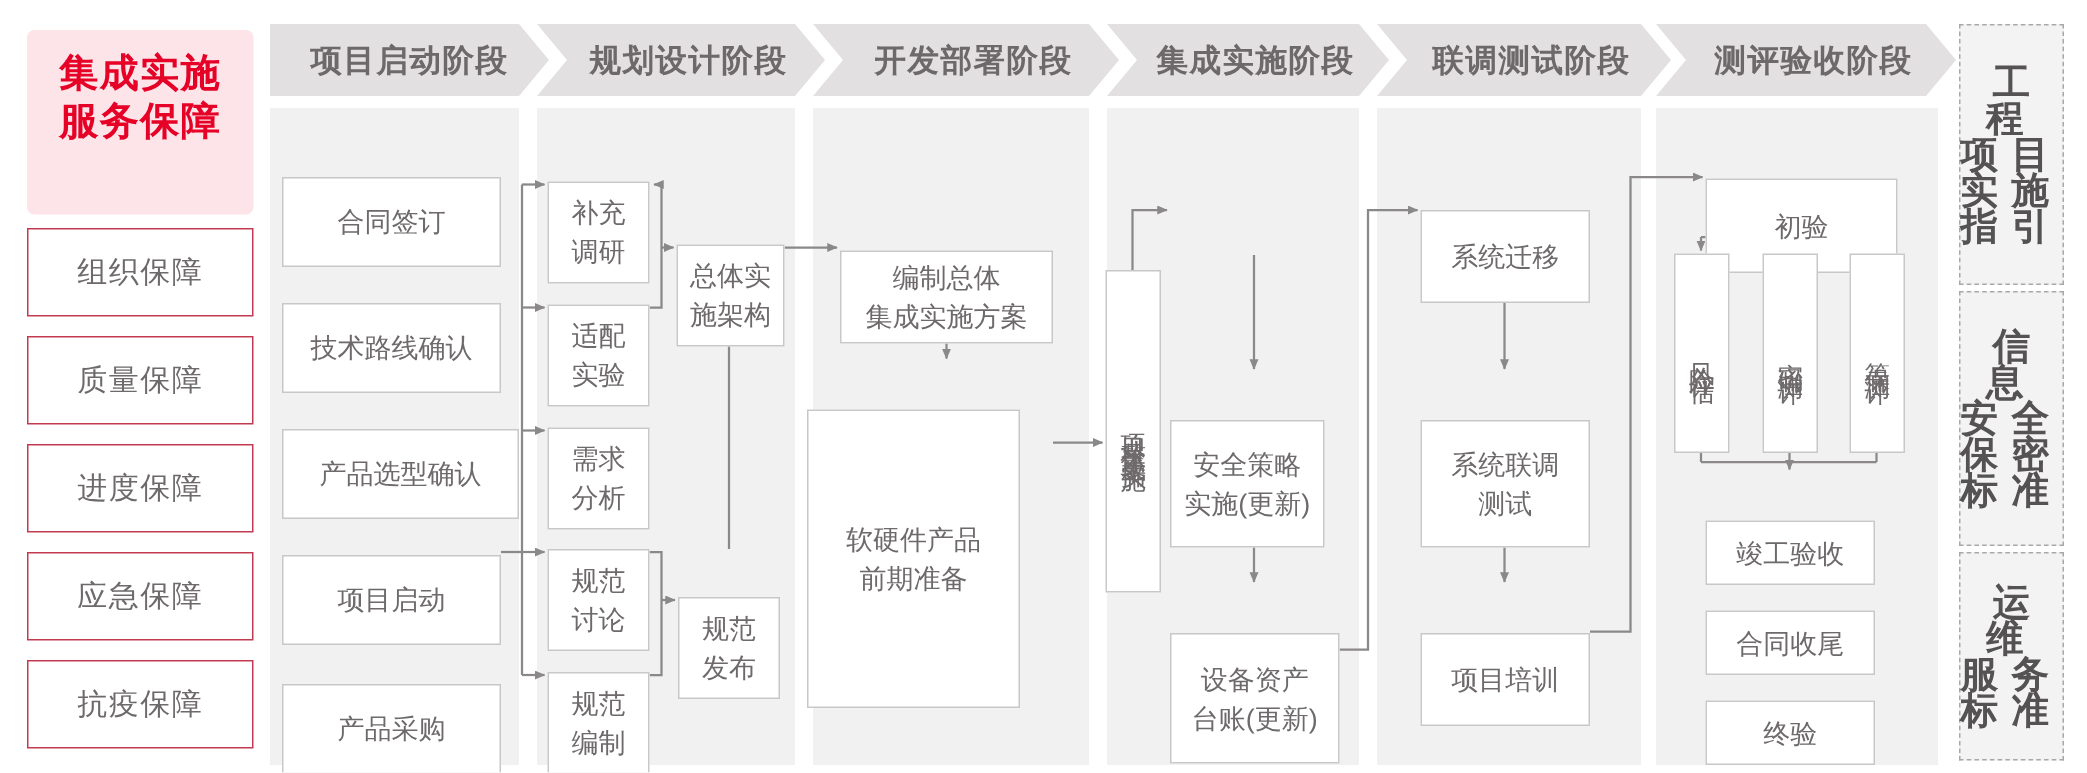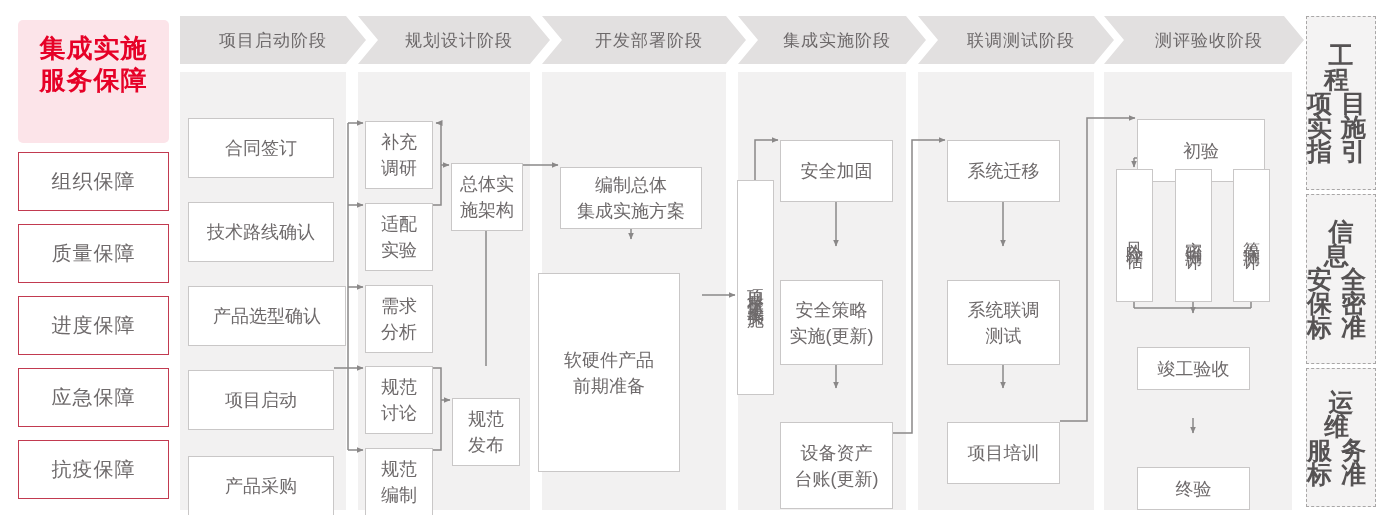--- a/index.html
+++ b/index.html
@@ -41,22 +41,22 @@
   .panel {
     position: absolute;
     top: 72px; height: 438px;
     background: #f2f1f1;
   }
   .chev {
     position: absolute;
     top: 16px; height: 48px;
     background: #e2e0e0;
     color: #6d696a;
-    font-size: 17px;
-    font-weight: normal;
+    font-size: 21px;
+    font-weight: bold;
     letter-spacing: 1px;
     display: flex; align-items: center; justify-content: center;
     clip-path: polygon(0 0, calc(100% - 20px) 0, 100% 50%, calc(100% - 20px) 100%, 0 100%, 20px 50%);
     padding-left: 10px;
     z-index: 3;
   }
   .chev.first {
     clip-path: polygon(0 0, calc(100% - 20px) 0, 100% 50%, calc(100% - 20px) 100%, 0 100%);
     padding-left: 0;
   }
@@ -201,36 +201,36 @@
 施架构</div>
   <div class="box" style="left:452px;top:366px;width:68px;height:68px">规范
 发布</div>
 
   <div class="box" style="left:560px;top:135px;width:142px;height:62px">编制总体
 集成实施方案</div>
   <div class="box" style="left:538px;top:241px;width:142px;height:199px">软硬件产品
 前期准备</div>
 
   <div class="vbox" style="left:737px;top:180px;width:37px;height:215px;letter-spacing:3px">项目整体集成实施</div>
-  <div class="box" style="left:780px;top:108px;width:113px;height:62px">安全加固</div>
   <div class="box" style="left:780px;top:248px;width:103px;height:85px">安全策略
 实施(更新)</div>
   <div class="box" style="left:780px;top:390px;width:113px;height:87px">设备资产
 台账(更新)</div>
 
   <div class="box" style="left:947px;top:108px;width:113px;height:62px">系统迁移</div>
   <div class="box" style="left:947px;top:248px;width:113px;height:85px">系统联调
 测试</div>
   <div class="box" style="left:947px;top:390px;width:113px;height:62px">项目培训</div>
 
   <div class="box" style="left:1137px;top:87px;width:128px;height:63px">初验</div>
   <div class="vbox" style="left:1116px;top:169px;width:37px;height:133px">风险评估</div>
   <div class="vbox" style="left:1175px;top:169px;width:37px;height:133px">密码测评</div>
   <div class="vbox" style="left:1233px;top:169px;width:37px;height:133px">等保测评</div>
   <div class="box" style="left:1137px;top:315px;width:113px;height:43px">竣工验收</div>
+  <div class="box" style="left:1137px;top:375px;width:113px;height:43px">合同收尾</div>
   <div class="box" style="left:1137px;top:435px;width:113px;height:43px">终验</div>
 
   <div class="dashedbox" style="top:16px;height:174px">工程
 项目
 实施
 指引</div>
   <div class="dashedbox" style="top:194px;height:170px">信息
 安全
 保密
 标准</div>

